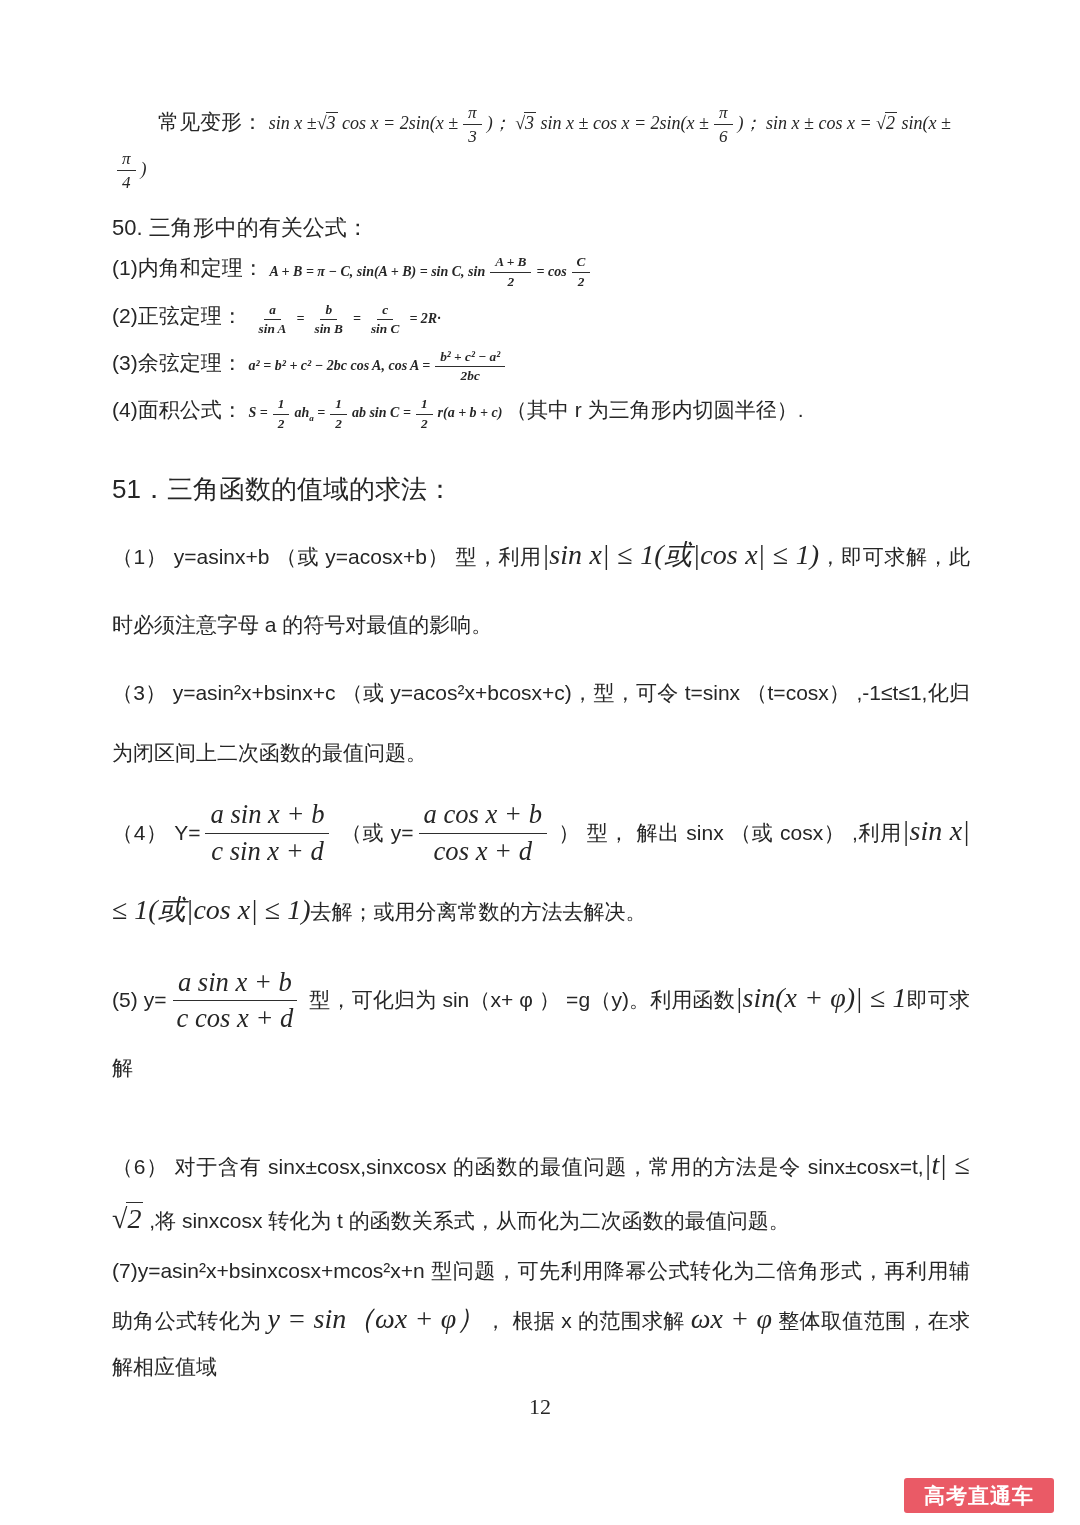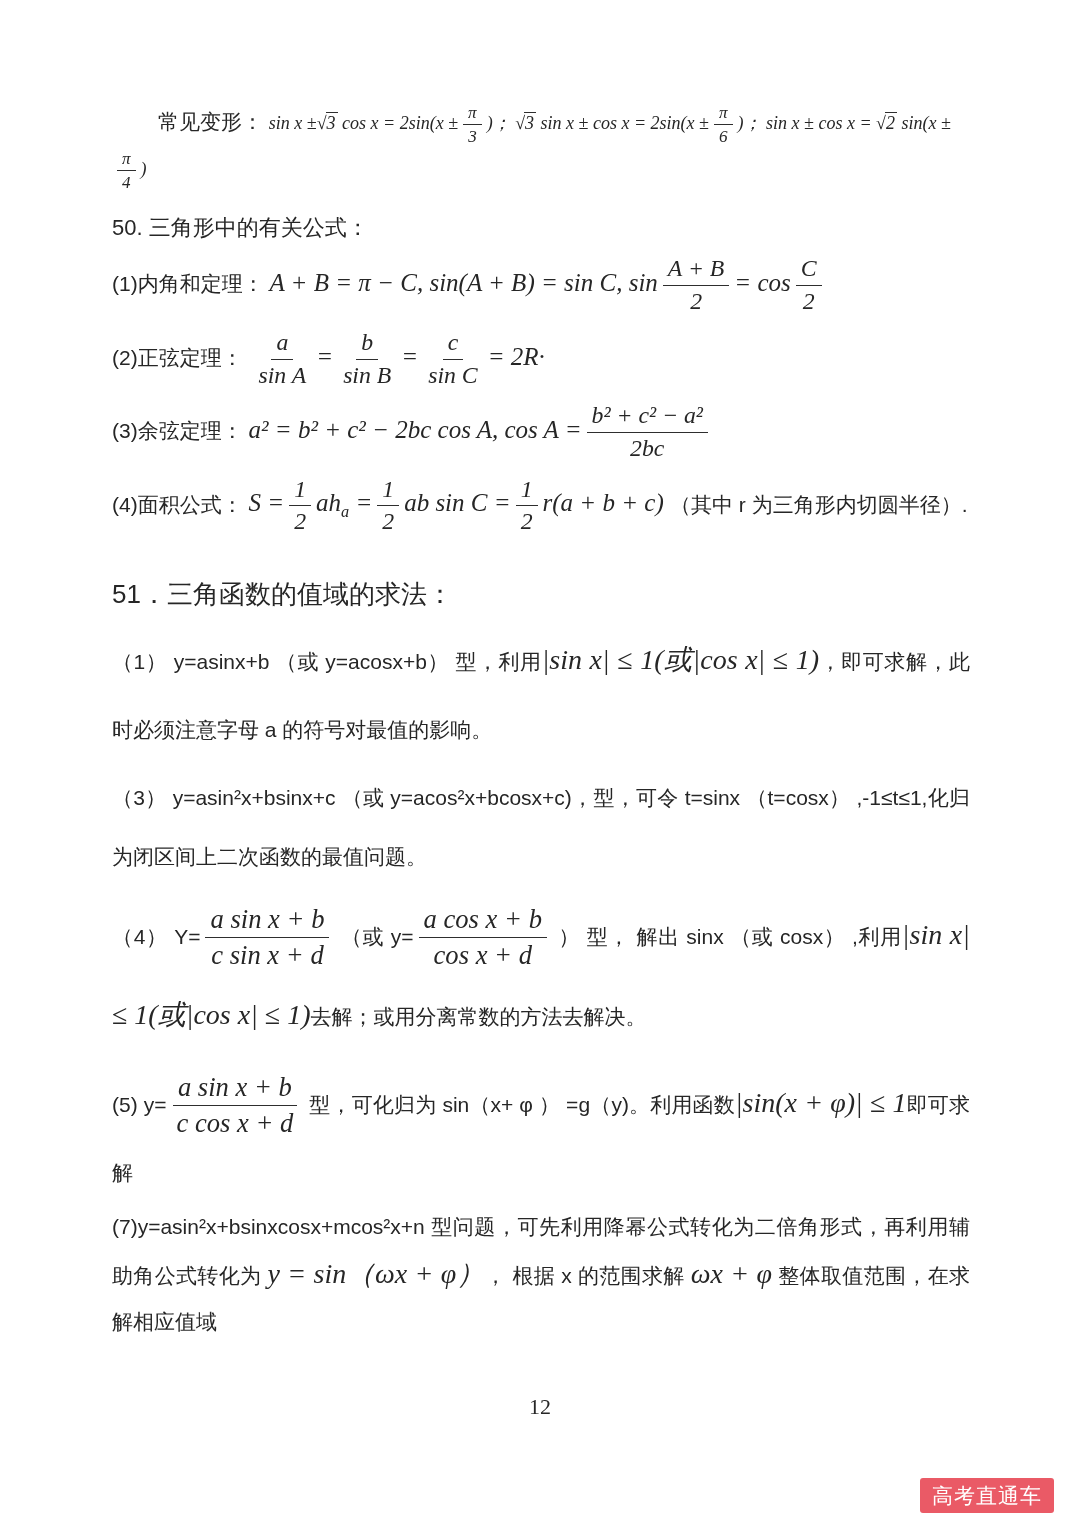--- a/index.html
+++ b/index.html
@@ -36,21 +36,21 @@
   
   .sqrt { white-space: nowrap; }
   .sqrt .sign { letter-spacing: -1px; }
   .sqrt .rad { border-top: 1.4px solid #2e2e2e; padding: 0 2px 0 1px; }
 
   .l-transform { font-size: 21px; text-indent: 46px; }
   .l-transform .math { font-size: 18px; }
 
   .t50 { margin-top: 20px; font-size: 22px; }
   .item50 { margin-top: 11px; font-size: 21px; }
-  .item50 .math { font-size: 25px; }
+  .item50 .math { font-size: 14px; font-weight: bold; }
   .sub { font-size: 0.65em; }
 
   .t51 { margin-top: 40px; font-size: 26px; }
 
   .para { font-size: 21px; line-height: 2.85; text-align: justify; margin-top: 8px; }
   .para .math { font-size: 28px; }
   .para.tight { line-height: 1.95; }
   .p6 { margin-top: 40px; }
   .p7 { margin-top: 4px; }
 
@@ -62,24 +62,24 @@
     font-size: 22px;
     font-family: "Liberation Serif", "DejaVu Serif", serif;
     color: #262626;
   }
   .watermark {
     position: absolute;
     right: 26px;
     top: 1478px;
     background: #ea5a66;
     color: #ffffff;
-    font-weight: normal;
+    font-weight: bold;
     font-size: 21px;
     line-height: 1.4;
-    padding: 3px 12px;
+    padding: 3px 20px;
     border-radius: 3px;
     letter-spacing: 1px;
   }
 </style>
 </head>
 <body>
 
 <div class="page">
   <div class="content">
 
@@ -192,20 +192,25 @@
     </p>
 
     <p class="para">
       <span class="cn">(5) y=</span><span class="math"><span class="frac">
             <span class="num">a sin x + b</span>
             <span class="den">c cos x + d</span>
           </span></span>
       <span class="cn">型，可化归为 sin（x+ φ ） =g（y)。利用函数</span><span class="math">|sin(x + φ)| ≤ 1</span><span class="cn">即可求解</span>
     </p>
 
+    <p class="para tight p6">
+      <span class="cn">（6） 对于含有 sinx±cosx,sinxcosx 的函数的最值问题，常用的方法是令 sinx±cosx=t,</span><span class="math"><span>|t| ≤</span>
+      <span class="sqrt"><span class="sign">√</span><span class="rad">2</span></span></span>
+      <span class="cn">,将 sinxcosx 转化为 t 的函数关系式，从而化为二次函数的最值问题。</span>
+    </p>
 
     <p class="para tight p7">
       <span class="cn">(7)y=asin²x+bsinxcosx+mcos²x+n 型问题，可先利用降幂公式转化为二倍角形式，再利用辅助角公式转化为</span>
       <span class="math">y = sin（ωx + φ）</span><span class="cn">， 根据 x 的范围求解</span>
       <span class="math">ωx + φ</span>
       <span class="cn">整体取值范围，在求解相应值域</span>
     </p>
 
   </div>
 

